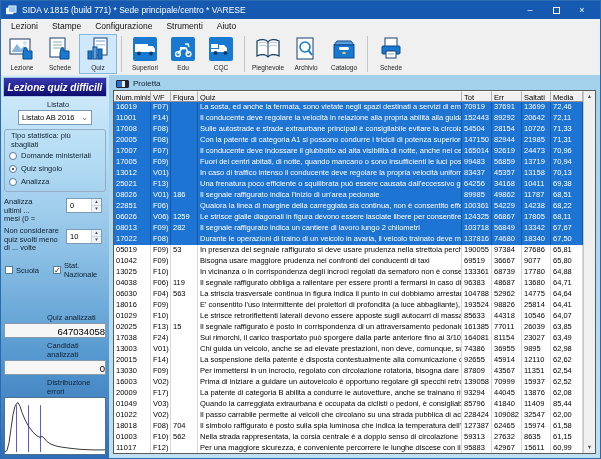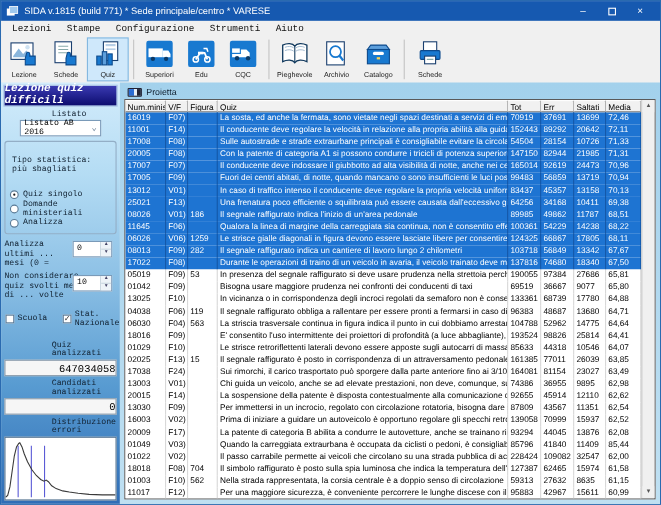--- a/index.html
+++ b/index.html
@@ -6,39 +6,39 @@
   body{width:601px;height:459px;overflow:hidden;font-family:"Liberation Sans",sans-serif;-webkit-font-smoothing:antialiased;}
   *{box-sizing:border-box;}
   .window{width:601px;height:459px;border:1px solid #2a6ab0;background:#f0f0f0;display:flex;flex-direction:column;}
   
   .titlebar{height:18px;background:#1659b0;color:#fff;display:flex;align-items:center;padding:0 5px;font-size:8.5px;gap:5px;flex:none;}
   .titlebar .app-icon{width:11px;height:11px;flex:none;}
   .win-btns{margin-left:auto;display:flex;align-items:center;height:100%;}
   .wbtn{width:26px;height:100%;display:flex;align-items:center;justify-content:center;font-size:9px;color:#fff;}
   .maxbox{width:7px;height:7px;border:1px solid #fff;display:inline-block;}
   
-  .menubar{height:14px;background:#f0f0f0;display:flex;align-items:center;font-size:8.5px;color:#111;padding-left:4px;flex:none;font-family:Liberation Mono, monospace;}
+  .menubar{height:14px;background:#f0f0f0;display:flex;align-items:center;font-size:8.5px;color:#111;padding-left:4px;flex:none;}
   .menu-item{padding:0 8px 0 6px;}
   
   .toolbar{height:42px;background:#f0f0f0;display:flex;align-items:stretch;padding:1px 2px;flex:none;}
   .tbtn{width:38px;display:flex;flex-direction:column;align-items:center;padding-top:1px;font-size:6.5px;color:#222;border:1px solid transparent;}
   .tbtn svg{width:26px;height:26px;flex:none;}
   .tbtn .tlabel{margin-top:1px;white-space:nowrap;}
   .tbtn.selected{background:#cfe8fb;border:1px solid #84b8e0;}
   .tsep{width:1px;background:#c4c4c4;margin:2px 4px;}
   
   .content{flex:1;display:flex;min-height:0;}
   
-  .sidebar{width:108px;flex:none;background:linear-gradient(180deg,#d3ecfb 0%,#b4dcf4 22%,#8fc2e6 45%,#589bd1 72%,#2f6db6 100%);padding:2px 2px 3px;display:flex;flex-direction:column;font-size:7.5px;color:#102030;font-family:Liberation Mono, monospace;}
+  .sidebar{width:108px;flex:none;background:linear-gradient(180deg,#d3ecfb 0%,#b4dcf4 22%,#8fc2e6 45%,#589bd1 72%,#2f6db6 100%);padding:2px 2px 3px;display:flex;flex-direction:column;font-size:7.5px;color:#102030;}
   .side-header{height:20px;flex:none;background:linear-gradient(180deg,#3a3ab2 0%,#0c0c6e 100%);border:1px solid #aac4e6;color:#fff;font-weight:bold;font-style:italic;font-size:10px;display:flex;align-items:center;justify-content:center;}
   .lab{margin:3px 2px 1px;padding-left:42px;}
   .combobox{height:15px;flex:none;margin:0 15px;background:#fff;border:1px solid #7a9ab8;display:flex;align-items:center;justify-content:space-between;padding:0 3px;font-size:7.5px;color:#000;}
   .combobox .chev{color:#607890;font-size:8px;line-height:6px;}
   .groupbox{border:1px solid #93aec6;border-radius:3px;margin:4px 1px 5px;padding:1px 4px 3px;}
-  .groupbox .glegend{font-size:7.5px;padding:12px 2px;}
+  .groupbox .glegend{font-size:7.5px;padding:0 2px;}
   .radio{display:flex;align-items:center;gap:4px;height:13px;}
   .radio .circ{width:8px;height:8px;border-radius:50%;background:#fff;border:1px solid #5a7a96;position:relative;flex:none;}
   .radio.sel .circ::after{content:'';position:absolute;inset:2px;background:#1a1a1a;border-radius:50%;}
   .spin-wrap{margin:1px 1px 0;position:relative;}
   .spin-label{white-space:pre-line;line-height:8.5px;}
   .spinbox{position:absolute;right:4px;width:36px;height:15px;background:#fff;border:1px solid #7a9ab8;display:flex;}
   .spin-val{flex:1;padding:2px 0 0 3px;font-size:7.5px;color:#000;}
   .spin-btns{width:10px;display:flex;flex-direction:column;border-left:1px solid #c8d4de;}
   .spin-btn{flex:1;font-size:4.5px;line-height:6px;text-align:center;color:#446;background:#eef3f8;}
   .spin-btn + .spin-btn{border-top:1px solid #c8d4de;}
@@ -201,27 +201,27 @@
     <div class="sidebar">
       <div class="side-header">Lezione quiz difficili</div>
       <div class="lab">Listato</div>
       <div class="combobox">
         <span>Listato AB 2016</span>
         <span class="chev">⌄</span>
       </div>
       <div class="groupbox">
         <div class="glegend">Tipo statistica: più sbagliati</div>
         <div id="radio-list">
+            <div class="radio">
+              <span class="circ"></span>
+              <span>Domande ministeriali</span>
+            </div>
             <div class="radio sel">
               <span class="circ"></span>
               <span>Quiz singolo</span>
-            </div>
-            <div class="radio">
-              <span class="circ"></span>
-              <span>Domande ministeriali</span>
             </div>
             <div class="radio">
               <span class="circ"></span>
               <span>Analizza</span>
             </div>
           </div>
       </div>
       <div class="spin-wrap" style="height:28px;">
         <div class="spin-label">Analizza
 ultimi ...
@@ -376,21 +376,21 @@
                 <div class="dcell">08026</div>
                 <div class="dcell">V01)</div>
                 <div class="dcell">186</div>
                 <div class="dcell">Il segnale raffigurato indica l'inizio di un'area pedonale</div>
                 <div class="dcell">89985</div>
                 <div class="dcell">49862</div>
                 <div class="dcell">11787</div>
                 <div class="dcell">68,51</div>
               </div>
               <div class="drow sel">
-                <div class="dcell">11645</div>
+                <div class="dcell">22851</div>
                 <div class="dcell">F06)</div>
                 <div class="dcell"></div>
                 <div class="dcell">Qualora la linea di margine della carreggiata sia continua, non è consentito effettuare l'inversi</div>
                 <div class="dcell">100361</div>
                 <div class="dcell">54229</div>
                 <div class="dcell">14238</div>
                 <div class="dcell">68,22</div>
               </div>
               <div class="drow sel">
                 <div class="dcell">06026</div>

